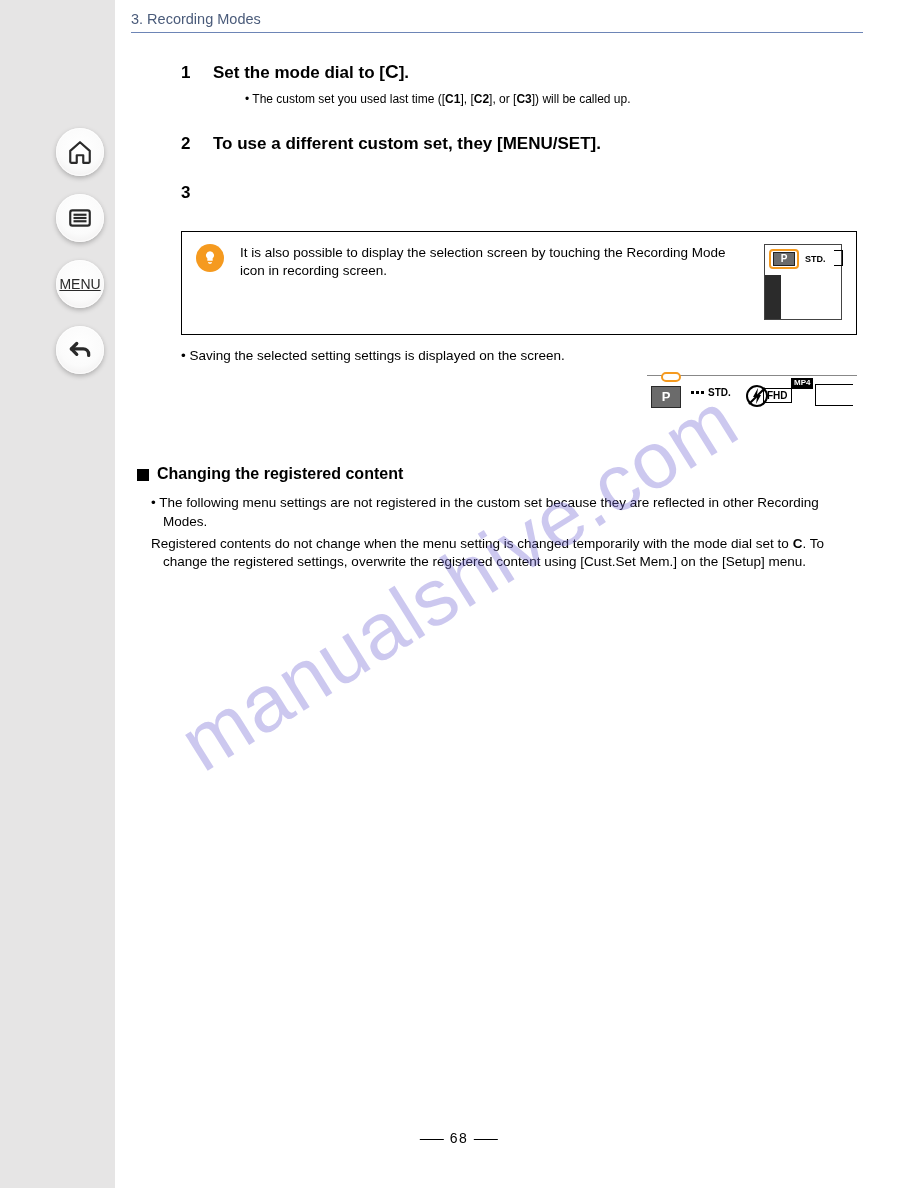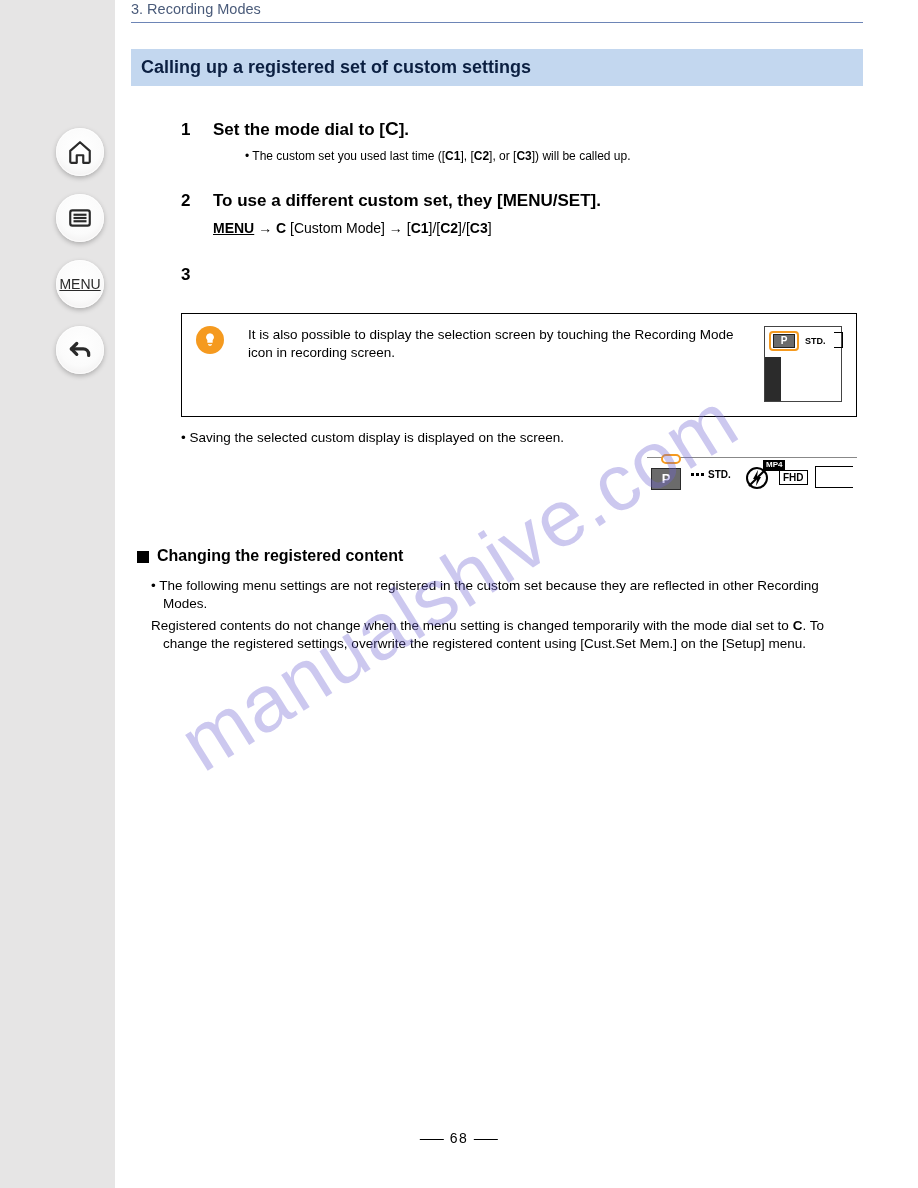--- a/index.html
+++ b/index.html
@@ -33,20 +33,21 @@
     cursor: pointer;
     color: #2a2a2a;
   }
   .nav-btn svg { width: 26px; height: 26px; }
   .menu-label { font-size: 14px; text-decoration: underline; font-weight: 500; }
 
   .page {
     position: absolute;
     left: 131px; top: 0;
     width: 732px;
+    padding-top: 10px;
     font-size: 14px;
     line-height: 1.35;
   }
   .chapter {
     font-size: 14.5px;
     color: #4a5b7a;
     margin-bottom: 2px;
   }
   .rule {
     border: none;
@@ -80,21 +81,21 @@
   .step-body { margin-left: 32px; font-size: 14px; color: #000; }
   .step-body p { margin-bottom: 4px; }
   .step-body .bullet { padding-left: 14px; text-indent: -14px; }
 
   .tip-box {
     border: 1px solid #000;
     margin: 18px 0 12px 0;
     padding: 12px 14px 14px 14px;
     position: relative;
   }
-  .tip-row { display: flex; gap: 24px; }
+  .tip-row { display: flex; gap: 16px; }
   .tip-text { flex: 1; font-size: 13.5px; line-height: 1.35; }
   .tip-icon {
     width: 28px; height: 28px;
     border-radius: 50%;
     background: #f59a1f;
     display: flex; align-items: center; justify-content: center;
     flex-shrink: 0;
   }
   .tip-icon svg { width: 16px; height: 16px; fill: #fff; }
   .thumb-mini {
@@ -154,26 +155,26 @@
   }
   .strip .dots {
     position:absolute; left:44px; top:10px; font-size:11px; font-weight:900;
     display:flex; align-items:center; gap:2px;
   }
   .strip .dots .d { width:3px;height:3px;background:#000;display:inline-block; }
   .strip .flash {
     position:absolute; left:98px; top:8px;
   }
   .strip .fhd {
-    position:absolute; left:132px; top:12px;
+    position:absolute; left:116px; top:12px;
     font-size:10px; font-weight:800;
     border:1px solid #000; padding:0 3px;
   }
   .strip .mp4 {
-    position:absolute; left:116px; top:2px;
+    position:absolute; left:144px; top:2px;
     font-size:8px; font-weight:800;
     color:#fff; background:#000; padding:0 3px;
   }
   .strip .box3 {
     position:absolute; left:168px; top:8px;
     width:38px; height:22px; border:1px solid #000; border-right:none;
   }
 
   .subsection-title {
     font-size: 16px; font-weight: 700; margin: 52px 0 10px -44px;
@@ -234,21 +235,20 @@
         <path d="M9 6l-5 5 5 5" fill="none" stroke="#2a2a2a" stroke-width="3" stroke-linecap="round" stroke-linejoin="round"></path>
         <path d="M4 11h11a5 5 0 0 1 5 5v1" fill="none" stroke="#2a2a2a" stroke-width="3" stroke-linecap="round"></path>
       </svg>
     </div>
   </div>
 </div>
 
 <div class="page">
   <div class="chapter">3. Recording Modes</div>
   <hr class="rule">
-  <div class="section-band">Calling up a registered set of custom settings</div>
 
   <div class="steps">
 
     <div class="step">
       <div class="step-head">
         <span class="step-num">1</span>
         <span>
           <span>Set the mode dial to [</span><span class="big-letter">C</span><span>].</span>
         </span>
       </div>
@@ -256,28 +256,20 @@
         <p class="bullet icons-row">
           <span>• The custom set you used last time ([</span><span style="font-weight:900">C1</span><span>], [</span><span style="font-weight:900">C2</span><span>], or [</span><span style="font-weight:900">C3</span><span>]) will be called up.</span>
         </p>
       </div>
     </div>
 
     <div class="step">
       <div class="step-head">
         <span class="step-num">2</span>
         <span>To use a different custom set, they [MENU/SET].</span>
-      </div>
-      <div class="step-body">
-        <p>
-          <span style="text-decoration:underline;font-weight:700">MENU</span>
-          <span>  →  </span>
-          <span style="font-weight:900">C</span>
-          <span> [Custom Mode] → [</span><span style="font-weight:900">C1</span><span>]/[</span><span style="font-weight:900">C2</span><span>]/[</span><span style="font-weight:900">C3</span><span>]</span>
-        </p>
       </div>
     </div>
 
     <div class="step">
       <div class="step-head">
         <span class="step-num">3</span>
       </div>
     </div>
 
     <div class="tip-box">
@@ -291,21 +283,21 @@
         <div class="thumb-mini">
           <div class="hl"></div>
           <div class="p-chip">P</div>
           <div class="std">STD.</div>
           <div class="right"></div>
           <div class="band"></div>
         </div>
       </div>
     </div>
 
-    <p class="note-line">• Saving the selected custom display is displayed on the screen.</p>
+    <p class="note-line">• Saving the selected setting settings is displayed on the screen.</p>
 
     <div class="status-strip">
       <div class="strip">
         <div class="hl2"></div>
         <div class="p-chip2">P</div>
         <div class="dots">
           <span class="d"></span>
             <span class="d"></span>
             <span class="d"></span>
           <span style="font-size:10px;font-weight:800;margin-left:2px">STD.</span>

